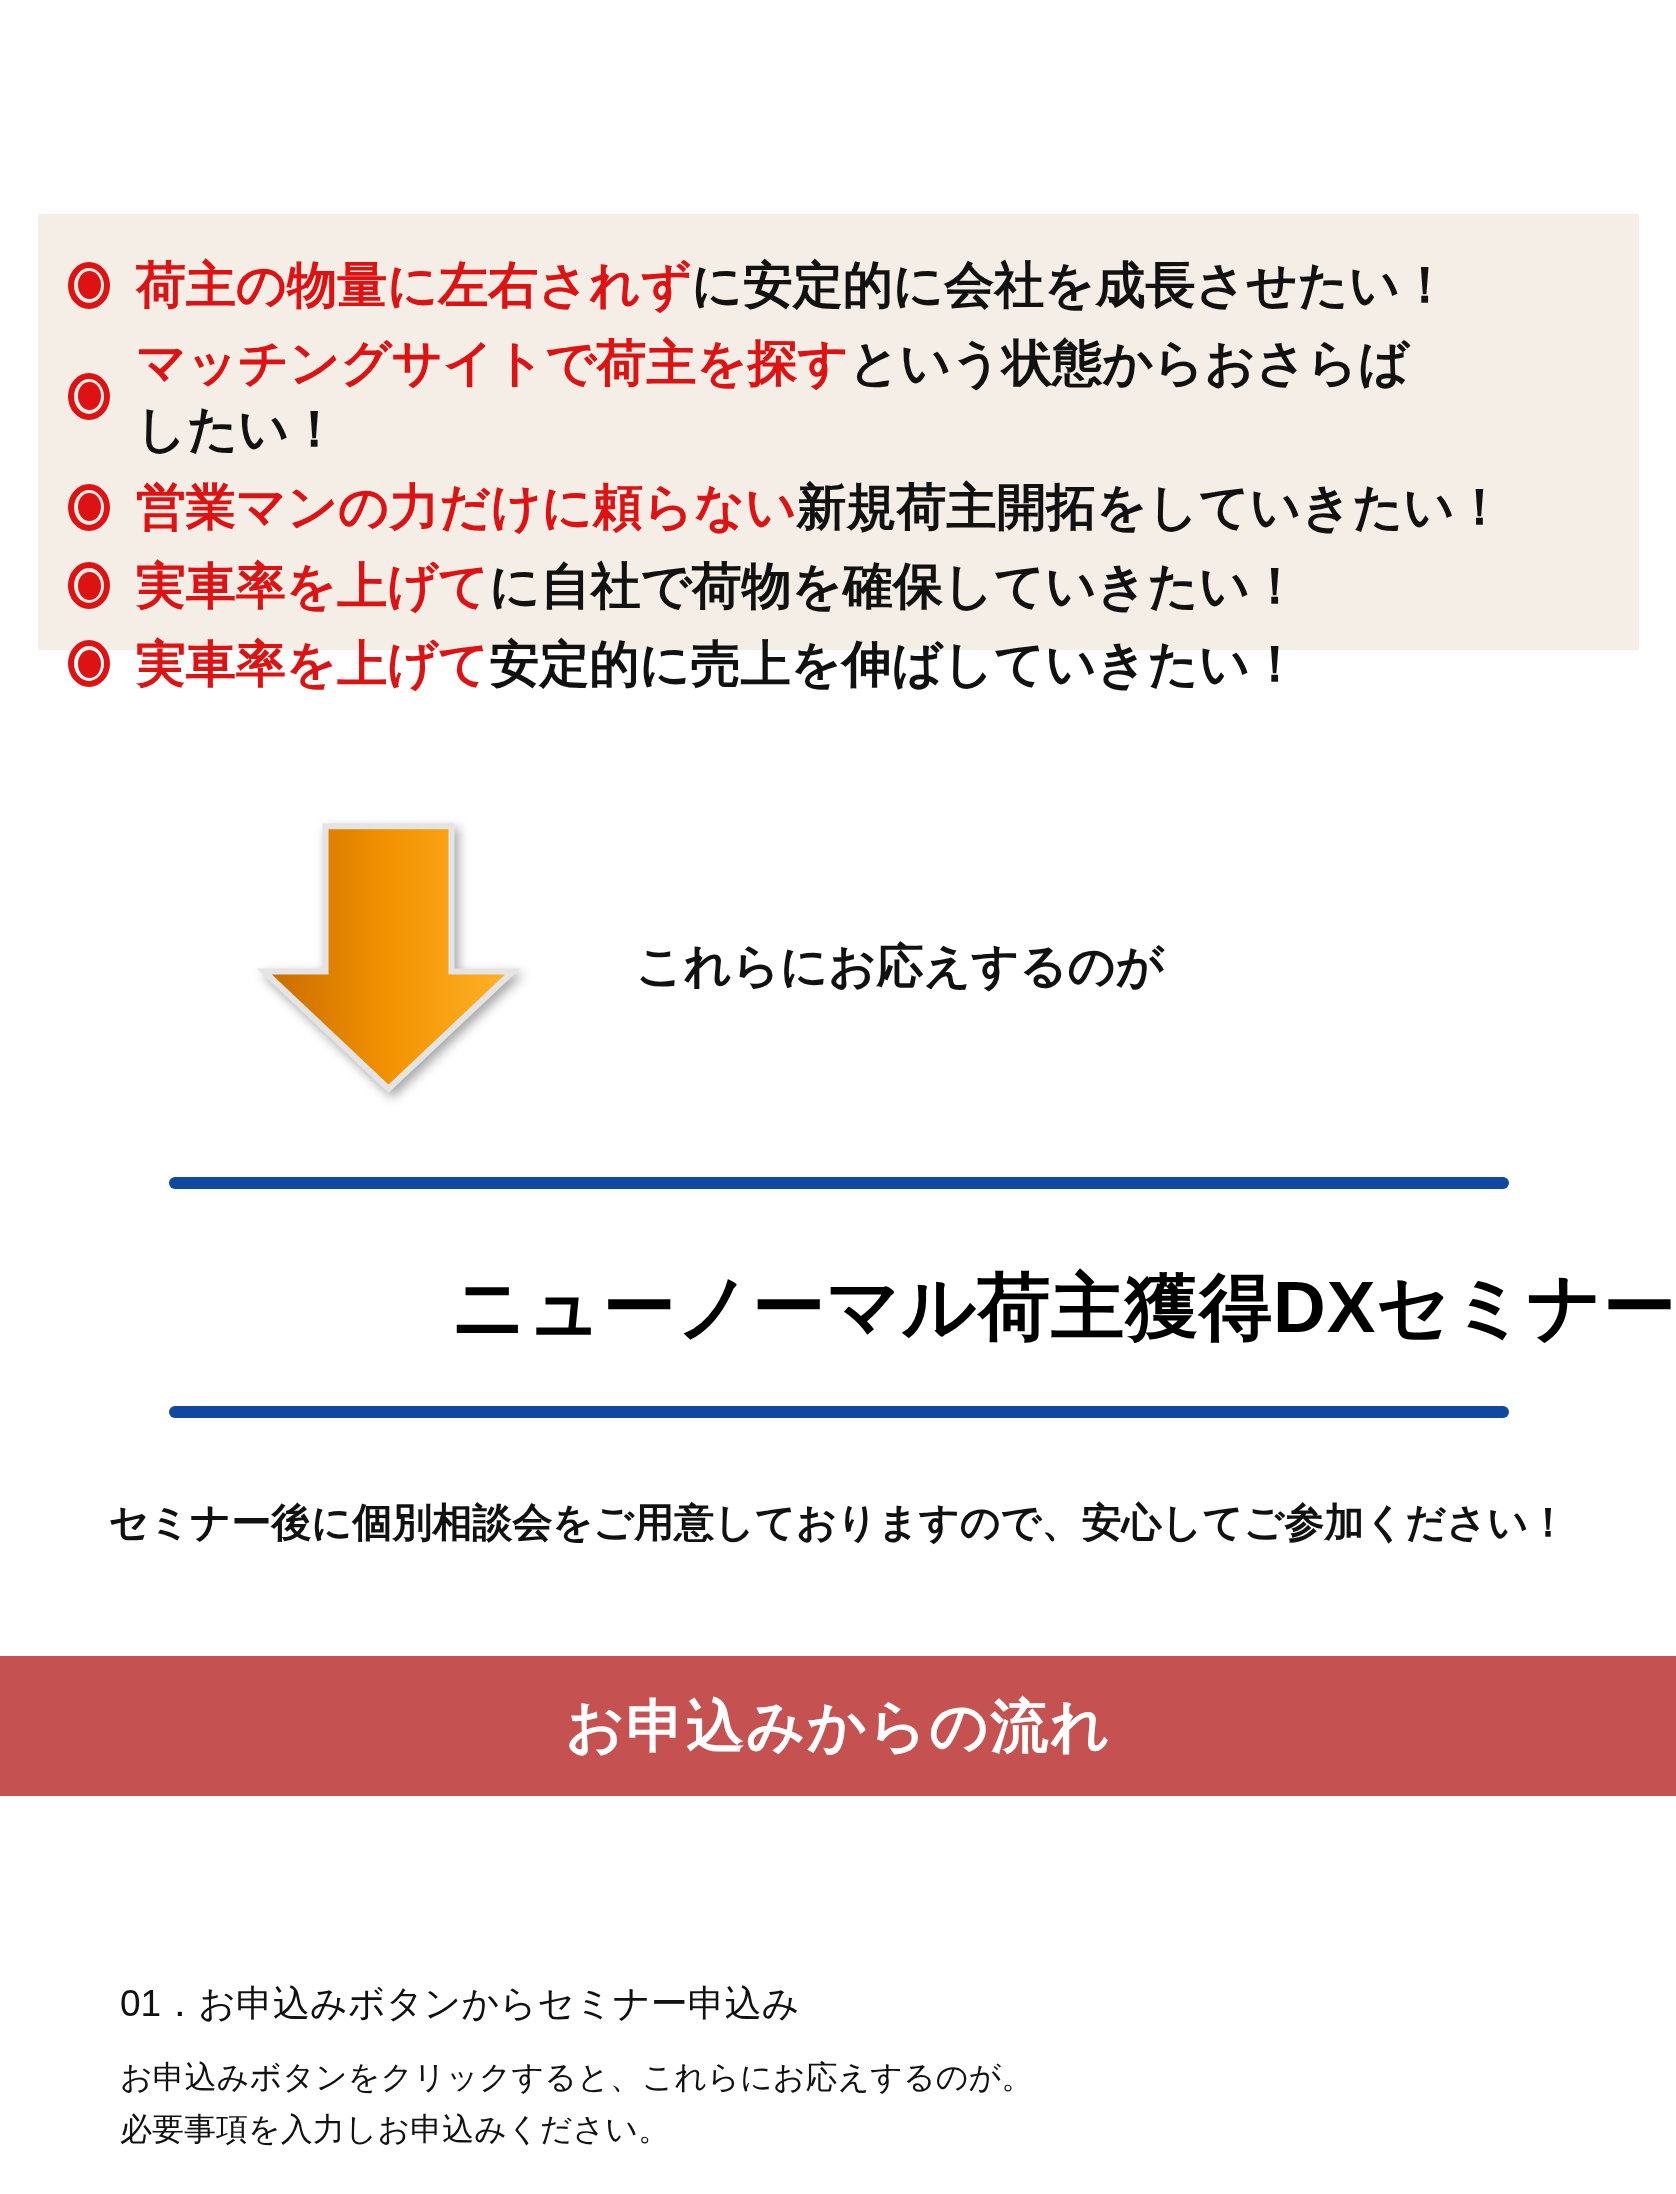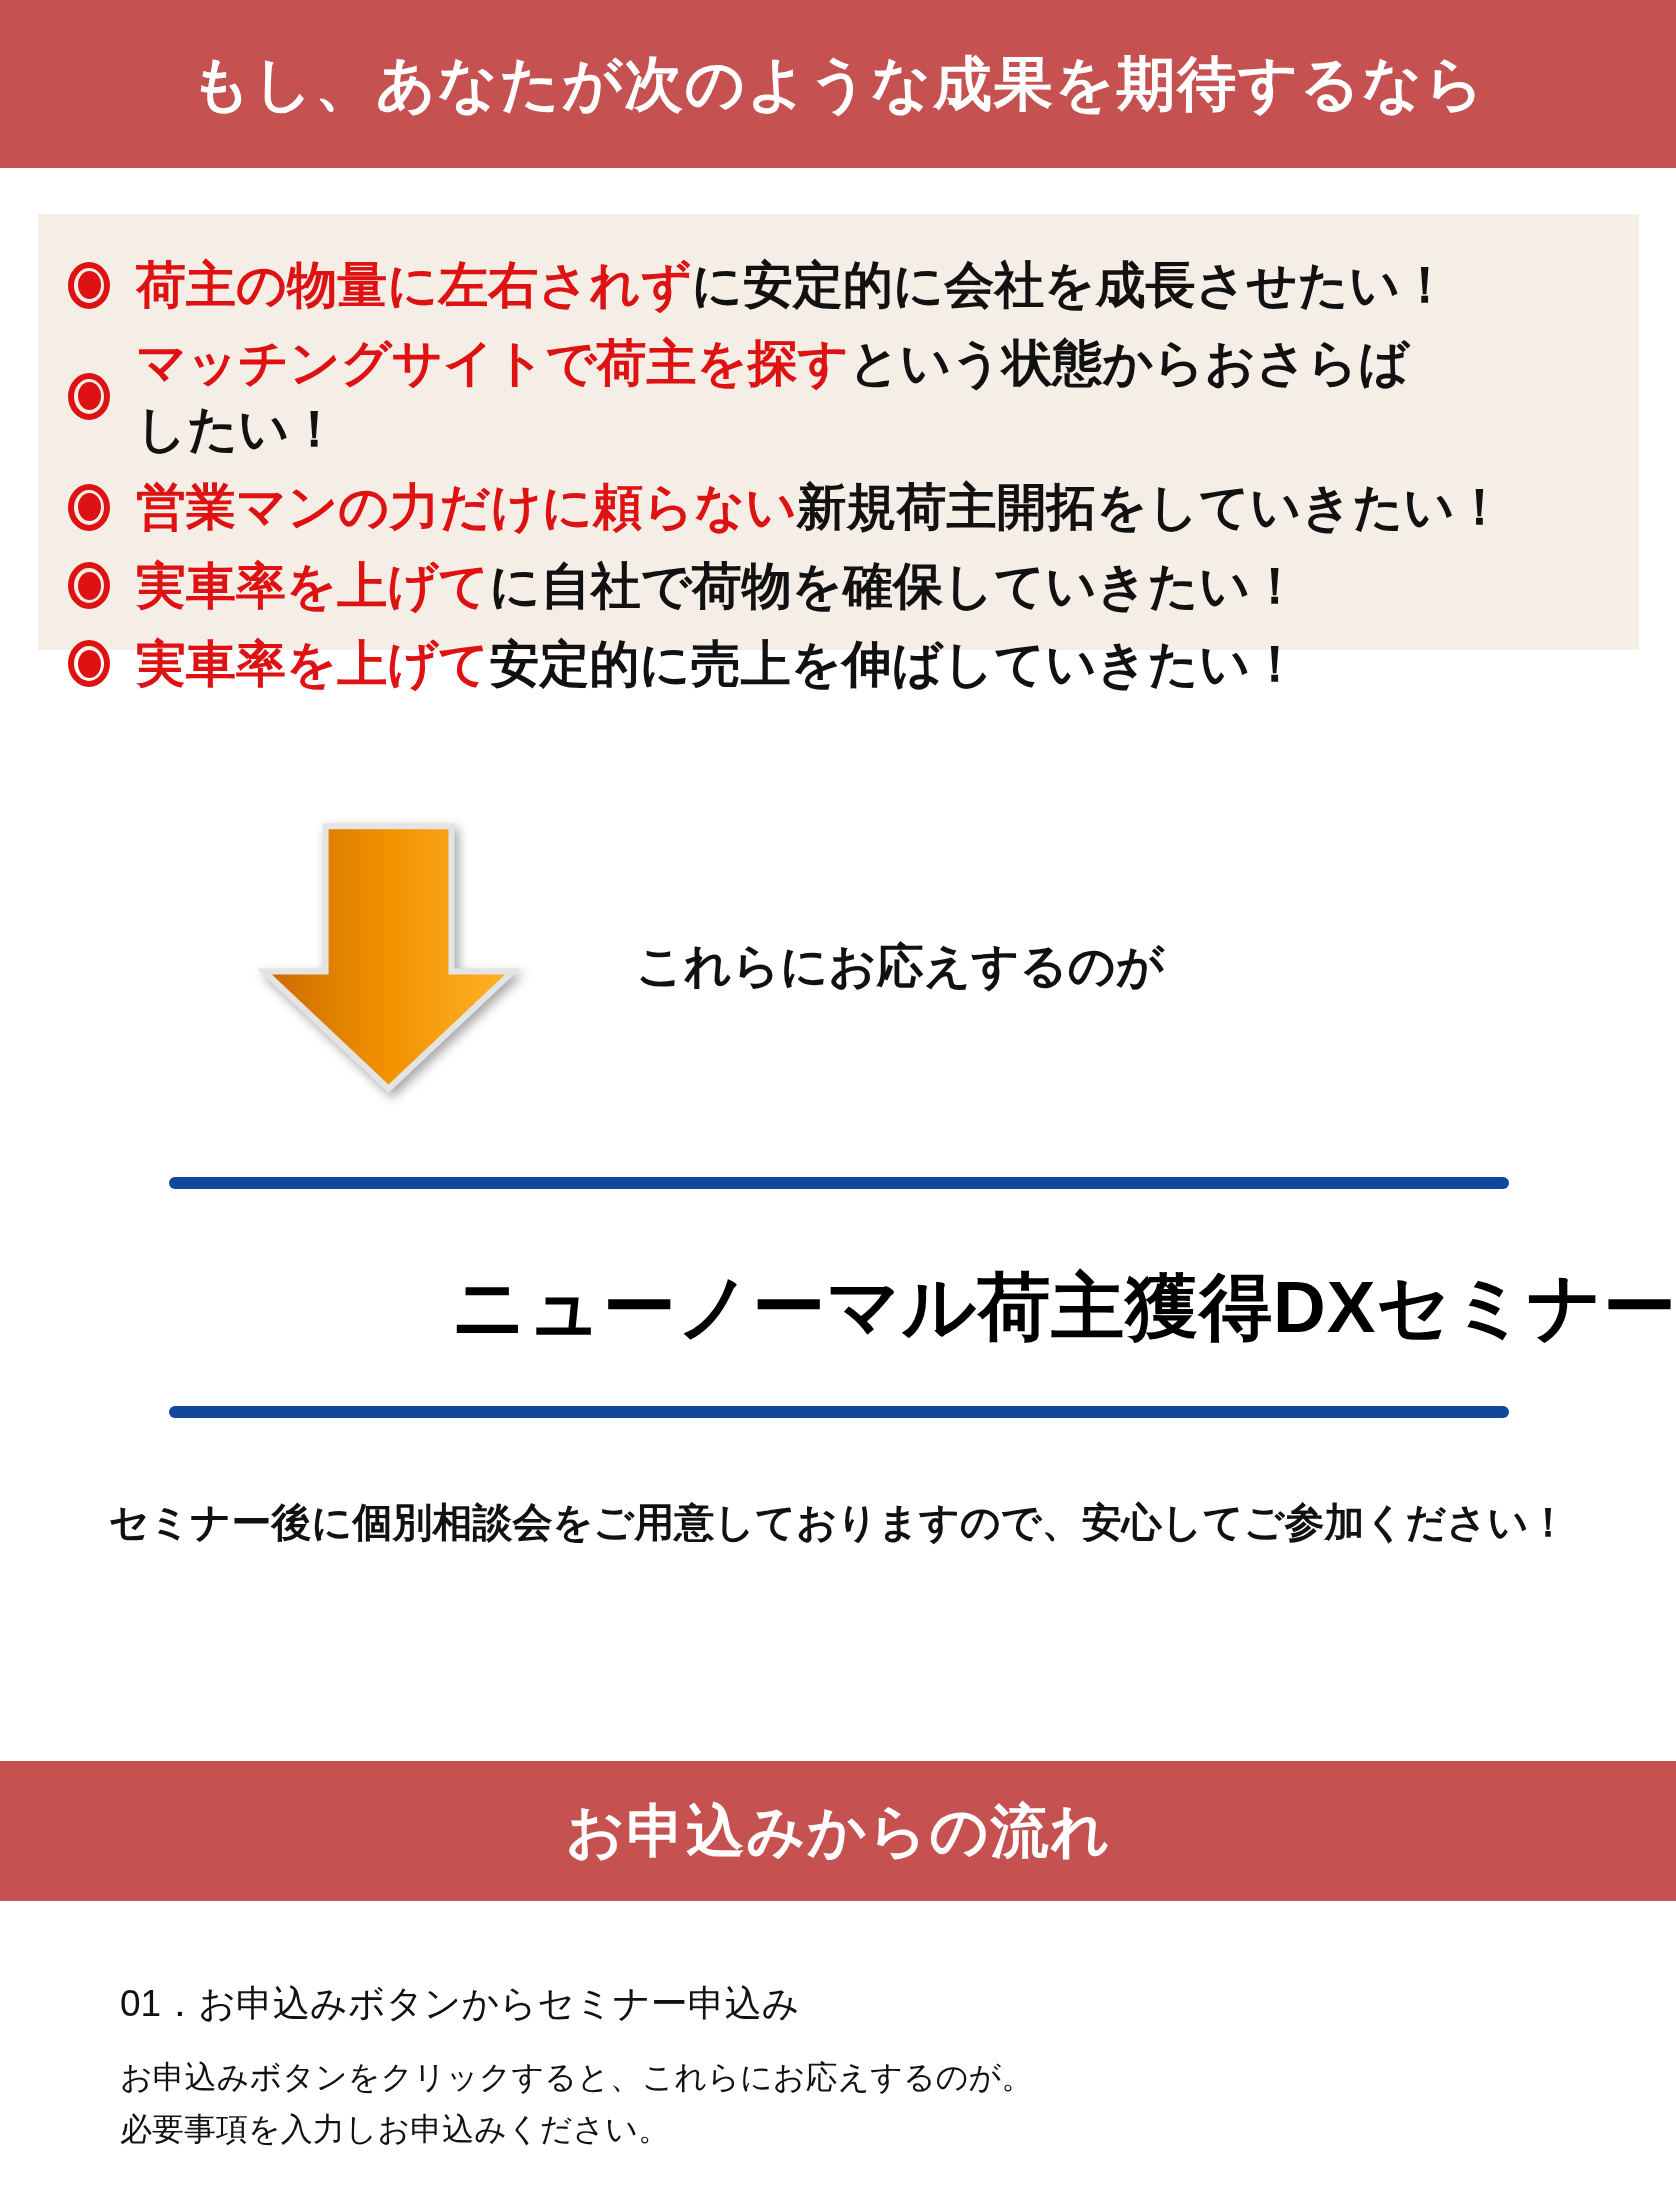--- a/index.html
+++ b/index.html
@@ -12,21 +12,21 @@
     --orange-light:#FFB32A;
     --ink:#111111;
   }
   html,body{margin:0;padding:0;background:#ffffff;}
   body{font-family:"Liberation Sans","DejaVu Sans",sans-serif;color:var(--ink);}
   .page{position:relative;width:1677px;height:2194px;background:#ffffff;overflow:hidden;}
 
   .banner{position:absolute;left:0;width:100%;background:var(--brick);color:#ffffff;
           font-weight:bold;text-align:center;white-space:nowrap;}
   .banner1{top:0;height:168px;font-size:59px;line-height:168px;letter-spacing:1.7px;}
-  .banner2{top:1761px;height:140px;font-size:58px;line-height:140px;letter-spacing:1.7px;}
+  .banner2{top:1656px;height:140px;font-size:58px;line-height:140px;letter-spacing:1.7px;}
 
   .panel{position:absolute;left:38px;right:38px;top:214px;height:436px;background:var(--cream);
          box-sizing:border-box;padding:38px 30px;}
   .row{display:flex;align-items:center;margin-bottom:12.2px;}
   .bullet{flex:0 0 auto;width:42px;height:47px;border:6.1px solid var(--red);border-radius:50%;
           position:relative;margin-right:26px;box-sizing:border-box;}
   .bullet::after{content:"";position:absolute;inset:3.5px;background:var(--red);border-radius:50%;}
   .txt{font-size:50px;font-weight:bold;line-height:1.32;color:var(--ink);}
   .red{color:var(--red);}
 
@@ -46,23 +46,20 @@
 
   .steps{position:absolute;left:120px;top:1963px;}
   .step-heading{font-size:37px;font-weight:400;margin:16px 0 23px 0;color:var(--ink);}
   .step-line{font-size:32px;line-height:1.62;font-weight:400;margin:0;color:var(--ink);}
 </style>
 </head>
 <body>
 
 <div class="page">
 
-  <div class="banner banner1">
-    <span>もし、あなたが次のような成果を期待するなら</span>
-  </div>
 
   <div class="panel">
 
     <div class="row">
       <span class="bullet"></span>
       <div class="txt"><span class="red">荷主の物量に左右されず</span><span>に安定的に会社を成長させたい！</span></div>
     </div>
 
     <div class="row">
       <span class="bullet"></span>

